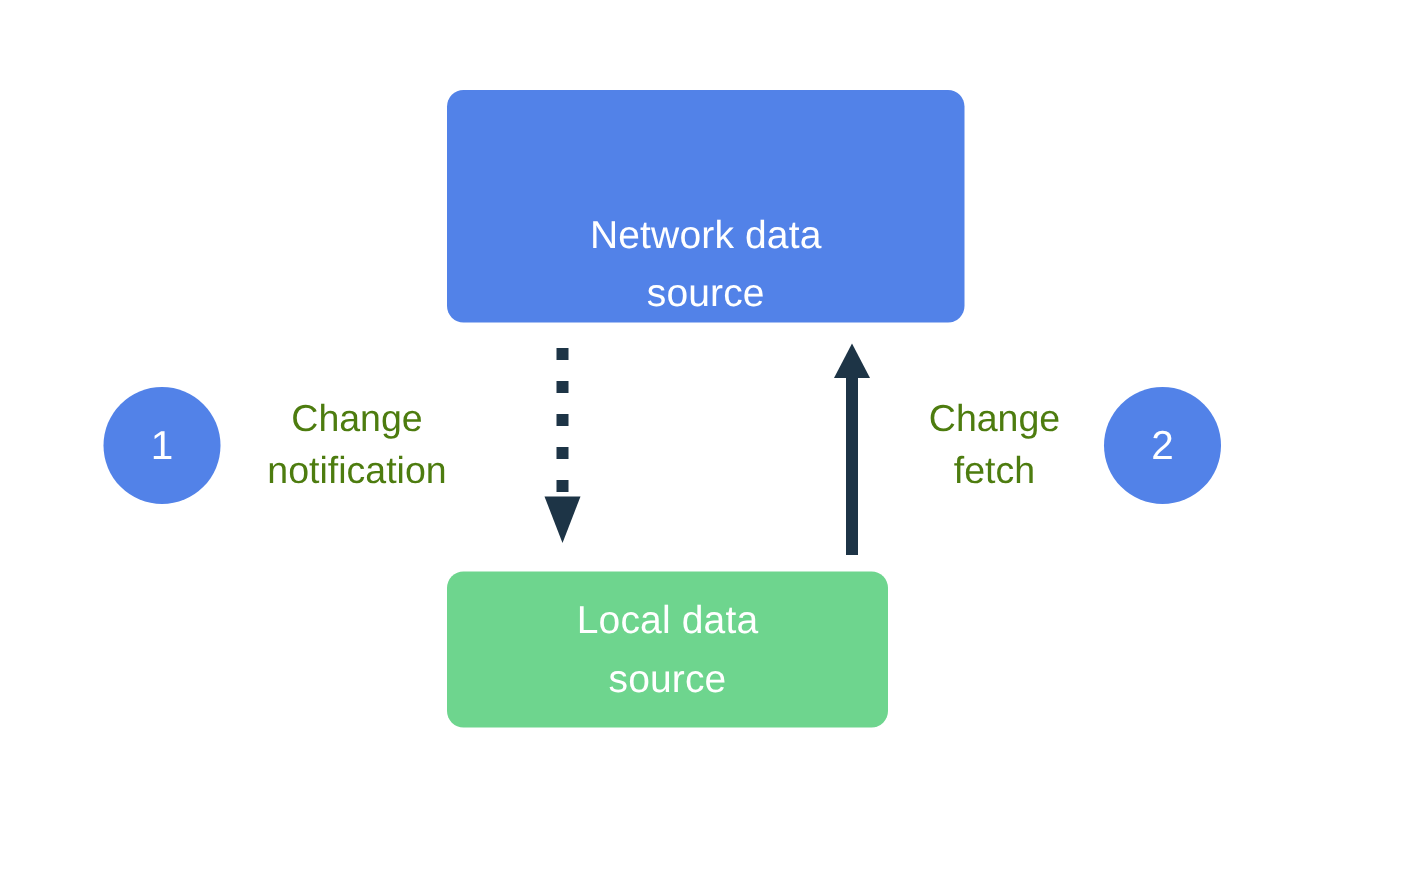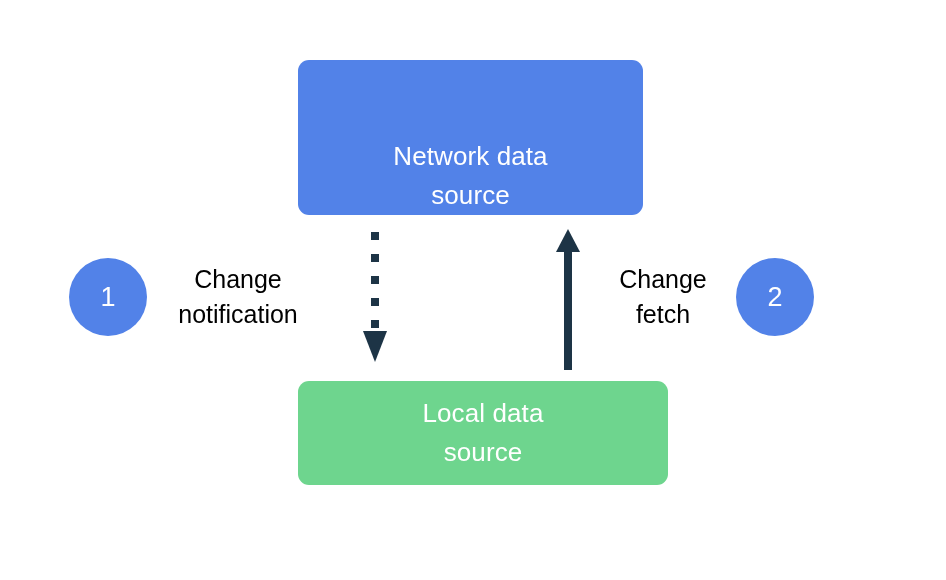--- a/index.html
+++ b/index.html
@@ -41,21 +41,21 @@
     top: 60px;
     width: 345px;
     height: 155px;
     background: #5282e8;
     align-items: flex-end;
   }
 
   #node-local {
     left: 298px;
     top: 381px;
-    width: 370px;
+    width: 294px;
     height: 104px;
     background: #6ed58e;
   }
 
   
   .step-badge {
     position: absolute;
     width: 78px;
     height: 78px;
     border-radius: 50%;
@@ -69,21 +69,21 @@
     font-weight: 400;
     user-select: none;
   }
 
   #badge-1 { left: 69px;  top: 258px; }
   #badge-2 { left: 736px; top: 258px; }
 
   
   .edge-label {
     position: absolute;
-    color: #000000;
+    color: #4d7c0f;
     font-size: 25px;
     line-height: 35px;
     text-align: center;
     white-space: pre-line;
     user-select: none;
   }
 
   #label-change-notification {
     left: 148px;
     top: 262px;

